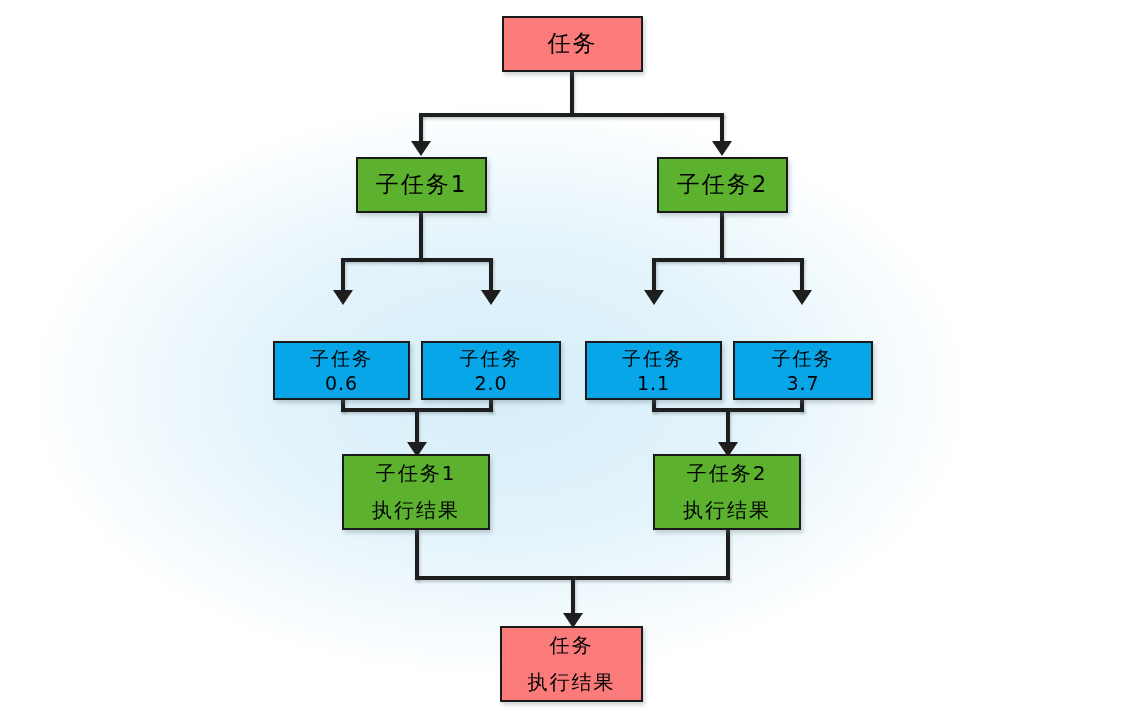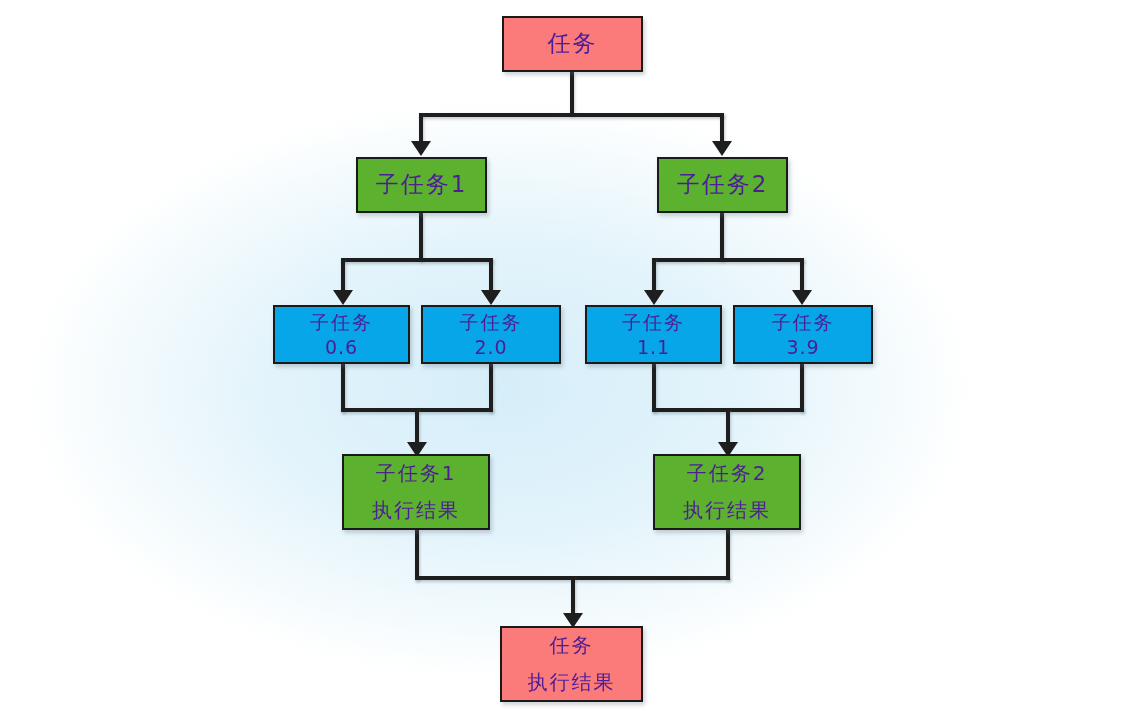--- a/index.html
+++ b/index.html
@@ -21,39 +21,39 @@
 
   
   .node {
     position: absolute;
     box-sizing: border-box;
     border: 2px solid #1a1a1a;
     display: flex;
     flex-direction: column;
     align-items: center;
     justify-content: center;
-    color: #4c1d95;
+    color: #000000;
     text-align: center;
     letter-spacing: 2px;
     line-height: 1.18;
     box-shadow: 2px 3px 4px rgba(90, 110, 120, 0.30);
     z-index: 3;
   }
   .node .ln {
     display: block;
     white-space: nowrap;
   }
   .node.red   { background: #fb7b7b; }
   .node.green { background: #5cb12f; }
   .node.blue  { background: #06a6e8; }
 
   .t-single { font-size: 23px; }
   .t-two    { font-size: 20px; }
   .t-two .ln + .ln { margin-top: 13px; }
-  .t-blue   { font-size: 19px; }
+  .t-blue   { font-size: 19px; margin-top: 36px; }
   .t-blue .ln + .ln { margin-top: 2px; letter-spacing: 1px; }
 
   
   .edge {
     position: absolute;
     background: #1e1e1e;
     box-shadow: 1px 2px 3px rgba(90, 110, 120, 0.35);
     z-index: 1;
   }
   .edge.v { width: 4px; }
@@ -135,21 +135,21 @@
     <span class="ln">2.0</span>
   </div>
 
   <div class="node blue t-blue" style="left:585px; top:305px; width:137px; height:59px;">
     <span class="ln">子任务</span>
     <span class="ln">1.1</span>
   </div>
 
   <div class="node blue t-blue" style="left:733px; top:305px; width:140px; height:59px;">
     <span class="ln">子任务</span>
-    <span class="ln">3.9</span>
+    <span class="ln">3.7</span>
   </div>
 
   <div class="node green t-two" style="left:342px; top:454px; width:148px; height:76px;">
     <span class="ln">子任务1</span>
     <span class="ln">执行结果</span>
   </div>
 
   <div class="node green t-two" style="left:653px; top:454px; width:148px; height:76px;">
     <span class="ln">子任务2</span>
     <span class="ln">执行结果</span>

